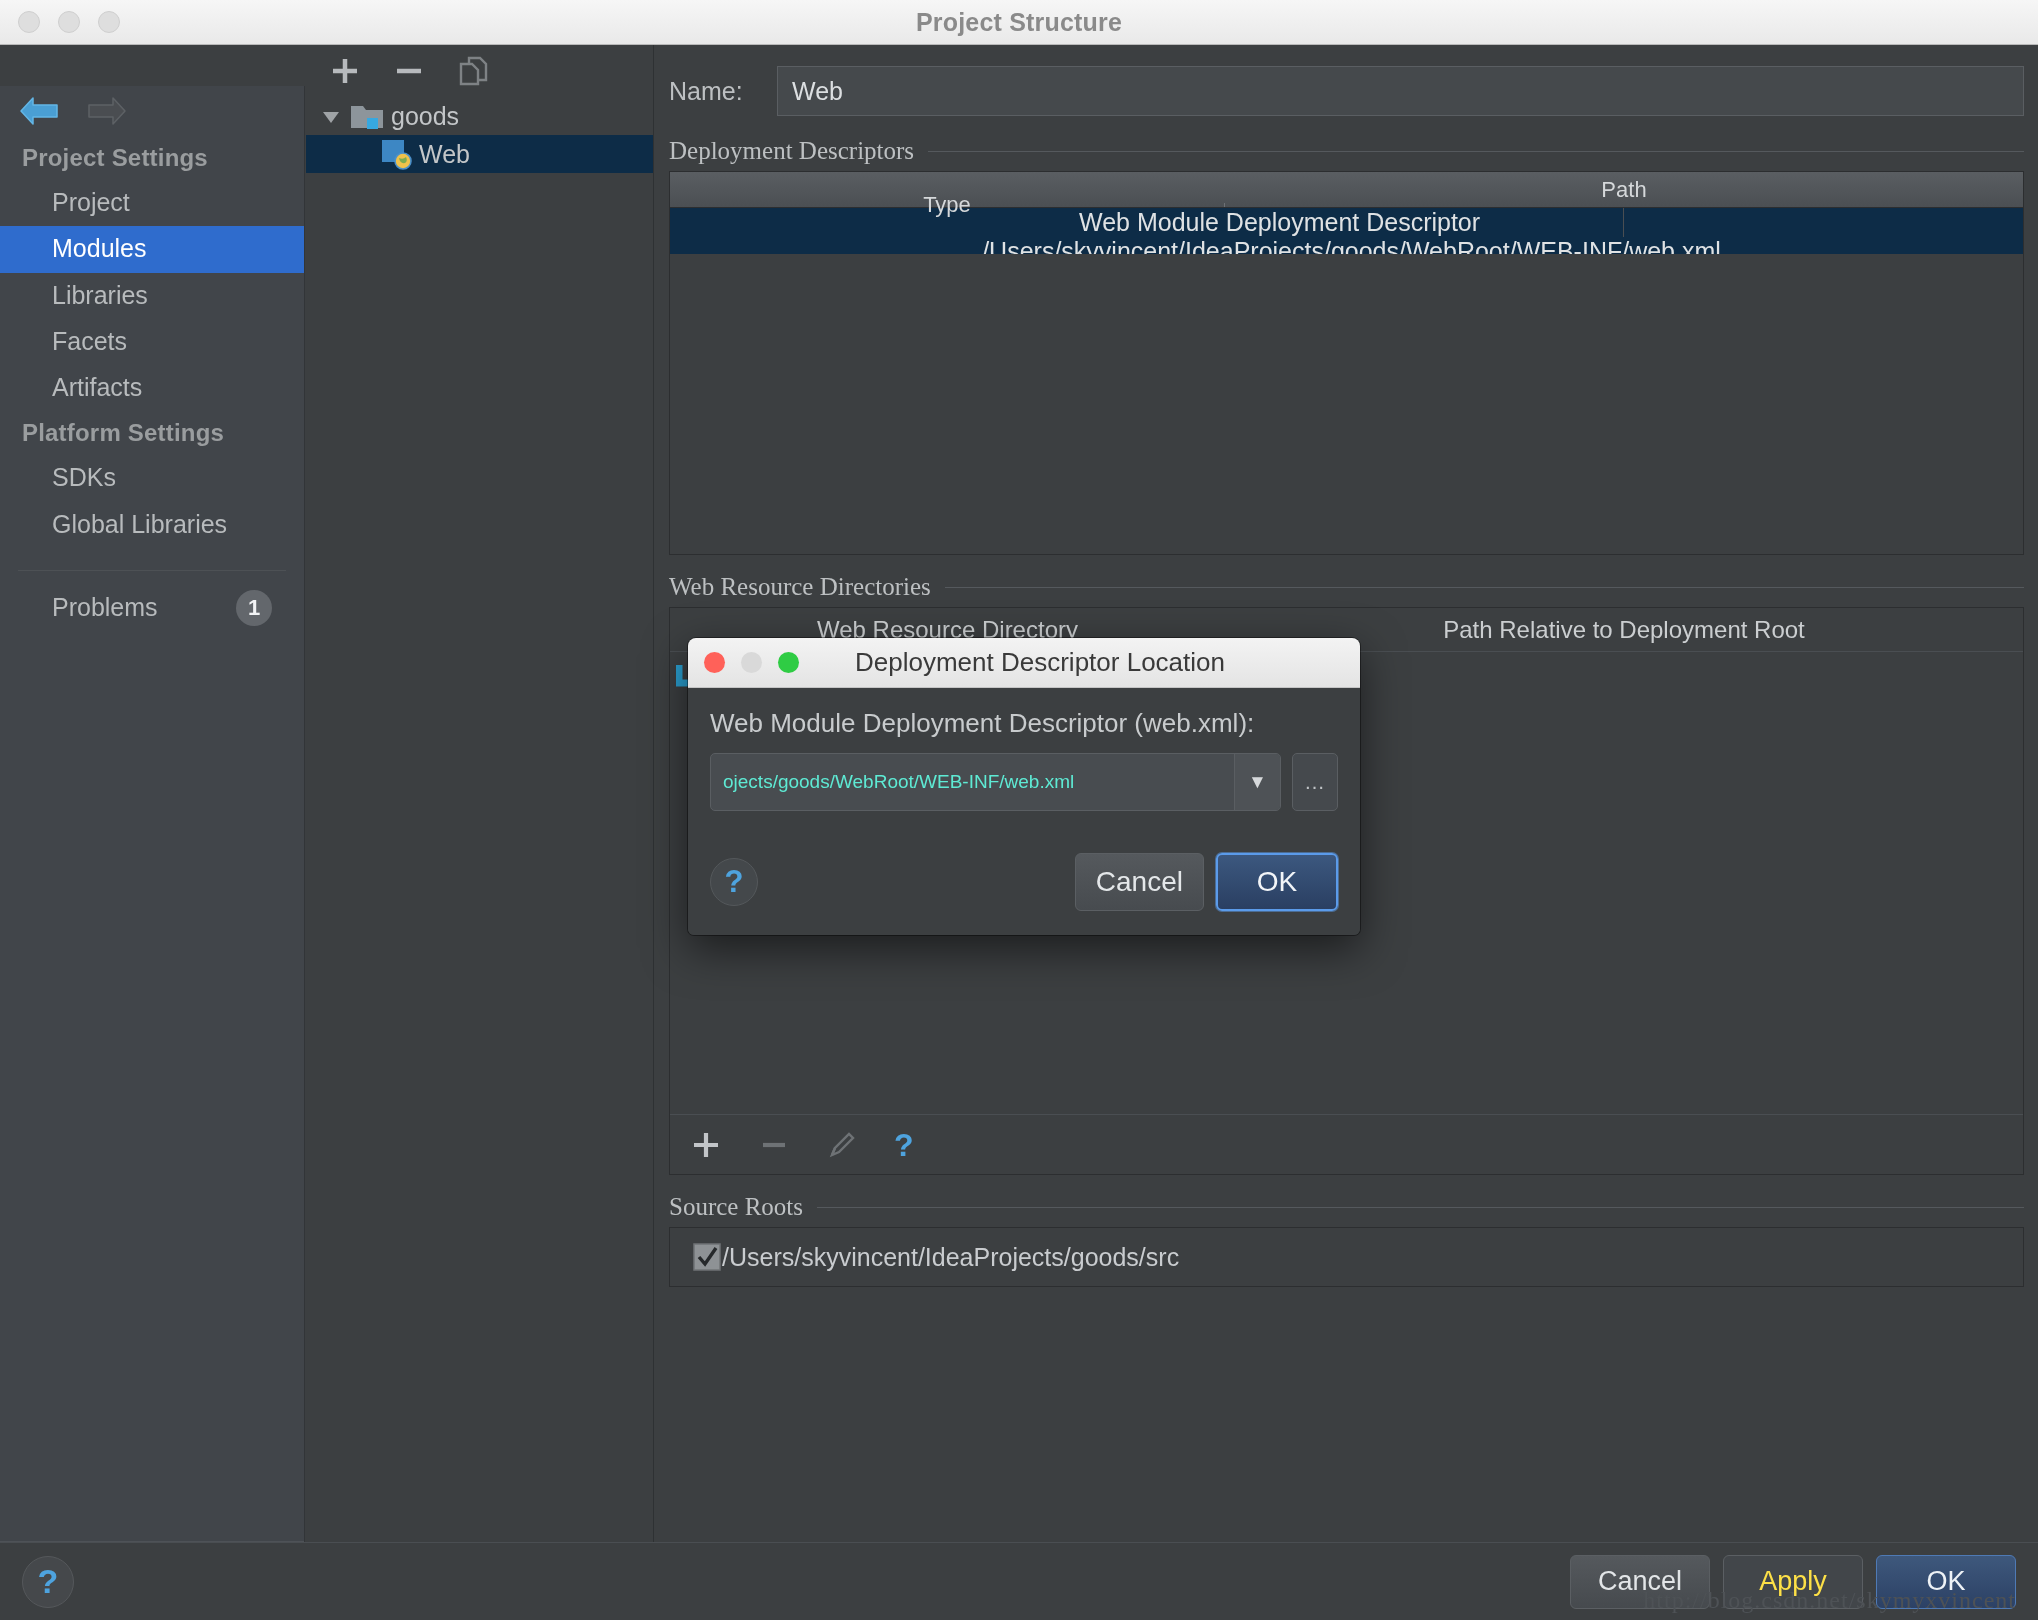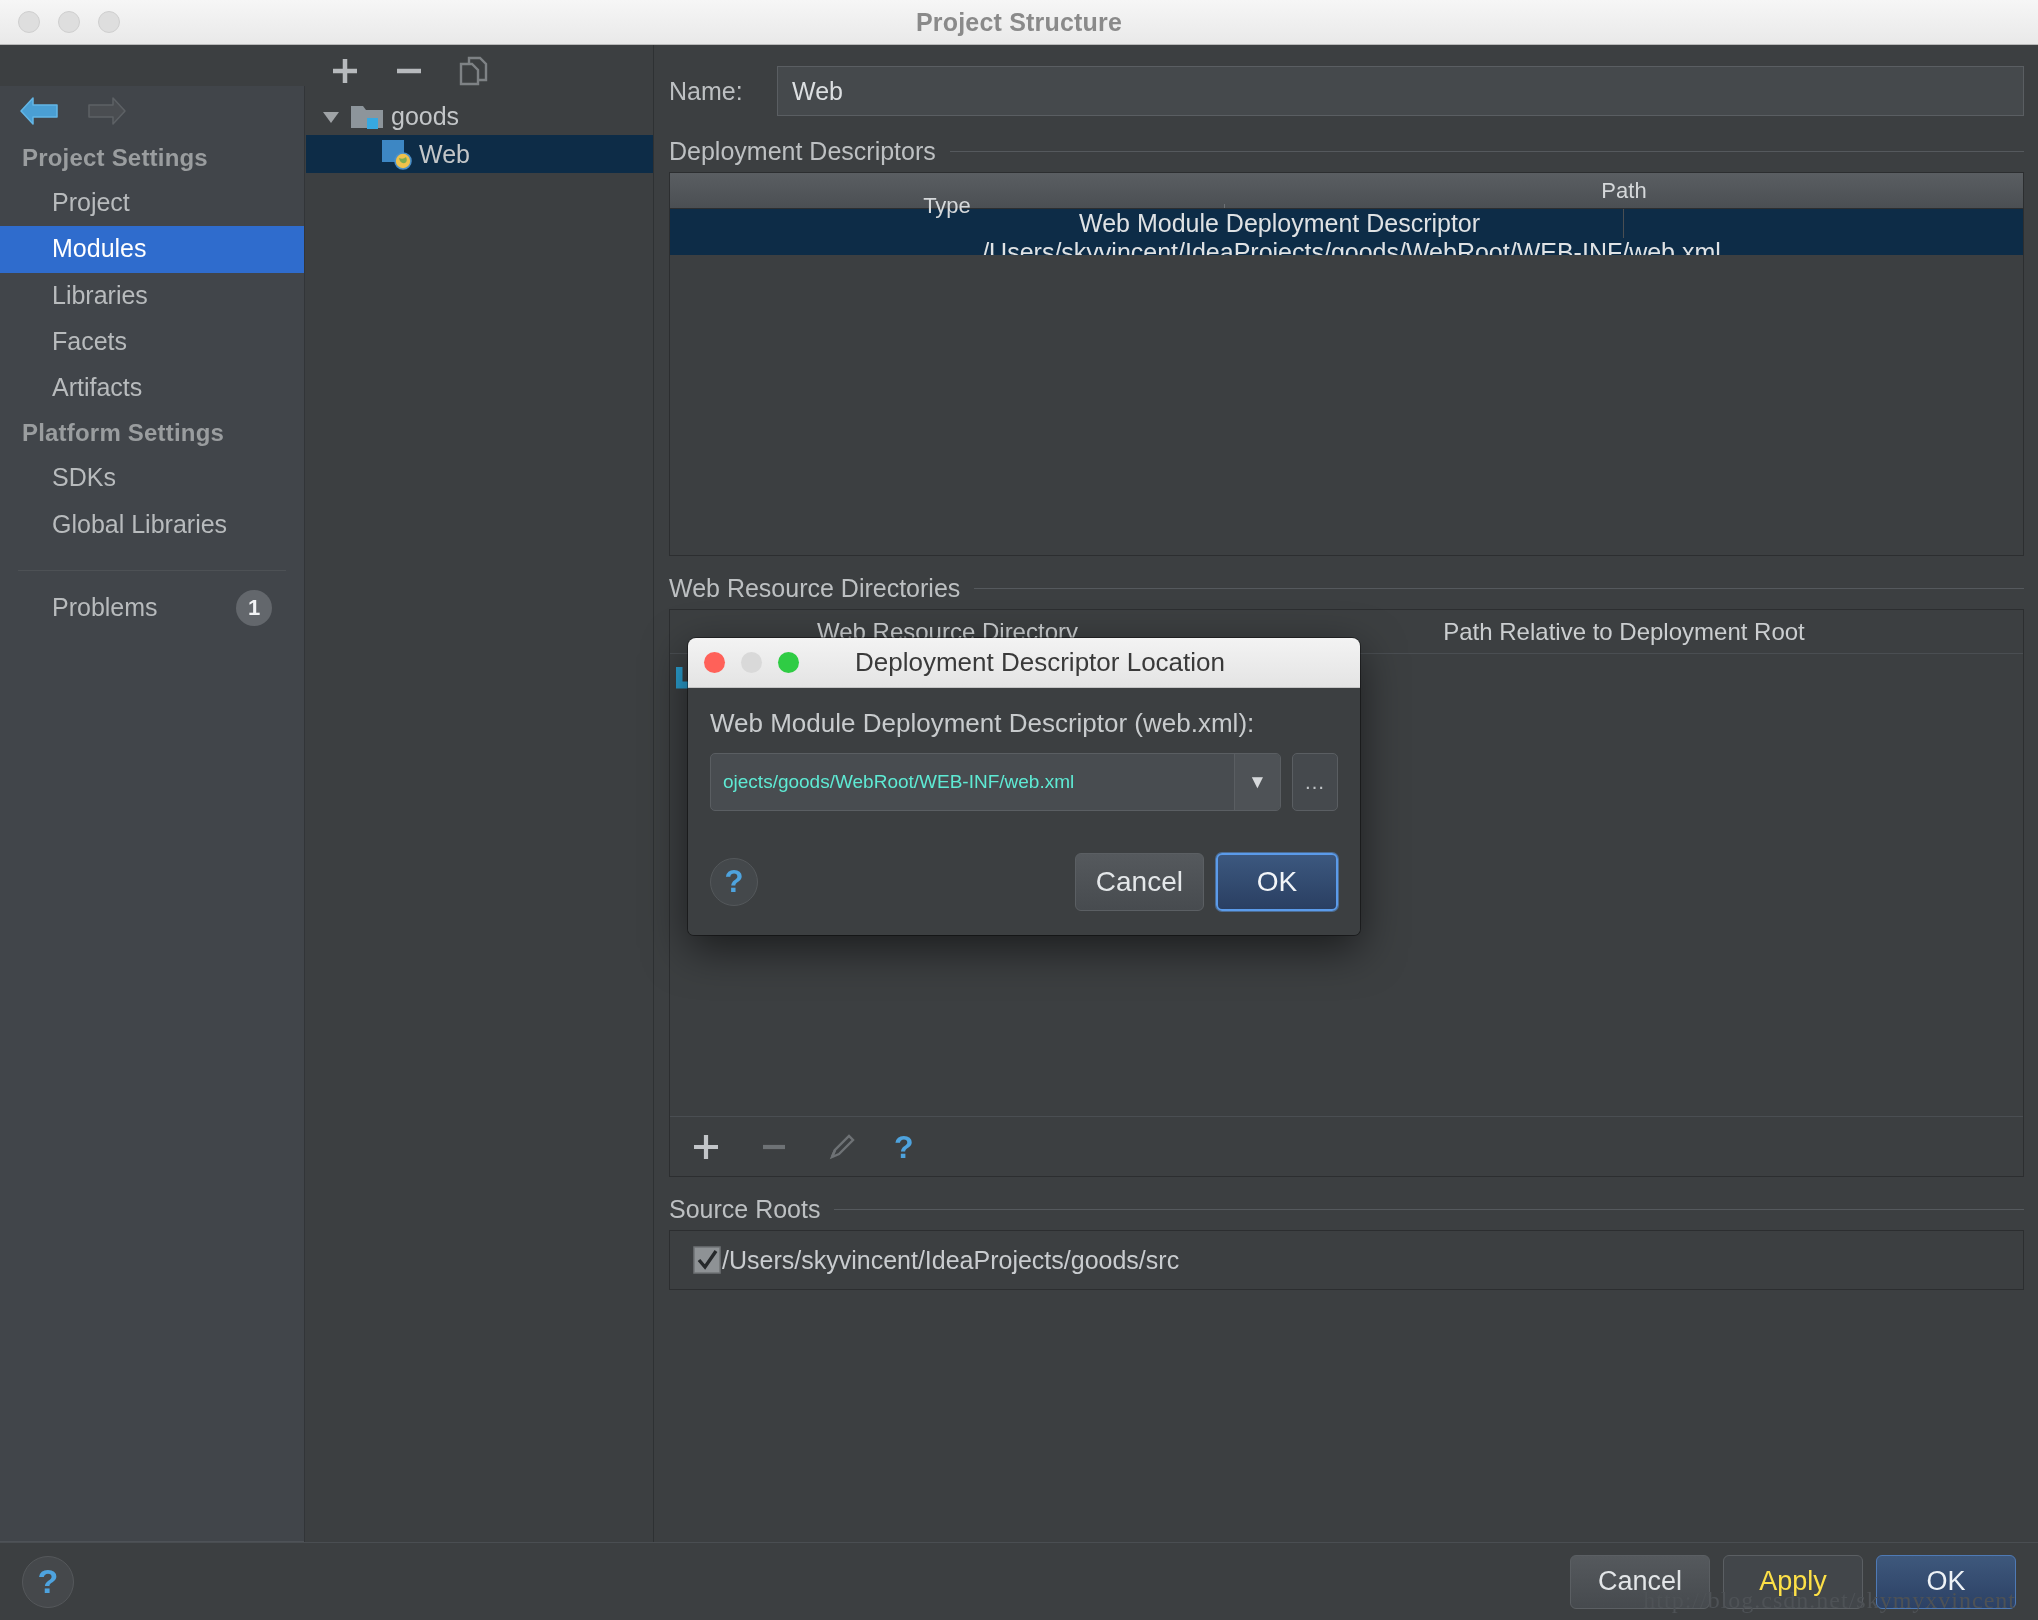--- a/index.html
+++ b/index.html
@@ -74,21 +74,21 @@
 
   .name-row { display:flex; align-items:center; height:56px; margin:18px 14px 0 14px; }
   .name-label { font-size:25px; color:#bdc0c2; width:108px; }
   .name-input {
     flex:1; height:50px; background:#45494c; border:1px solid #5a5e62;
     color:#dcdfe1; font-size:25px; display:flex; align-items:center; padding-left:14px;
     font-family:"Liberation Sans", sans-serif;
   }
 
   .section-head { display:flex; align-items:center; margin:18px 14px 6px 14px; }
-  .section-head .lbl { font-size:25px; color:#bdc0c2; white-space:nowrap; }
+  .section-head .lbl { font-size:25px; color:#bdc0c2; white-space:nowrap;font-family:Liberation Serif, serif; }
   .section-head .rule { flex:1; height:1px; background:#55595d; margin-left:14px; }
 
   .table { margin:6px 14px 0 14px; border:1px solid #2c2e30; background:#3c3f41; }
   .thead { display:flex; height:36px; background:linear-gradient(#5a5e62,#4b4f53); border-bottom:1px solid #2c2e30;}
   .th { font-size:22px; color:#d5d8da; display:flex; align-items:center; justify-content:center; }
   .th.divider { border-right:1px solid #6d7175;margin-top:31px; }
   .tr { display:flex; height:46px; align-items:center; }
   .tr.sel { background:#0d2c47;flex-direction:column; }
   .td { font-size:25px; color:#dfe2e4; padding-left:10px; overflow:hidden; white-space:nowrap; }
   .td.divider { border-right:1px solid #4a4e52; }

